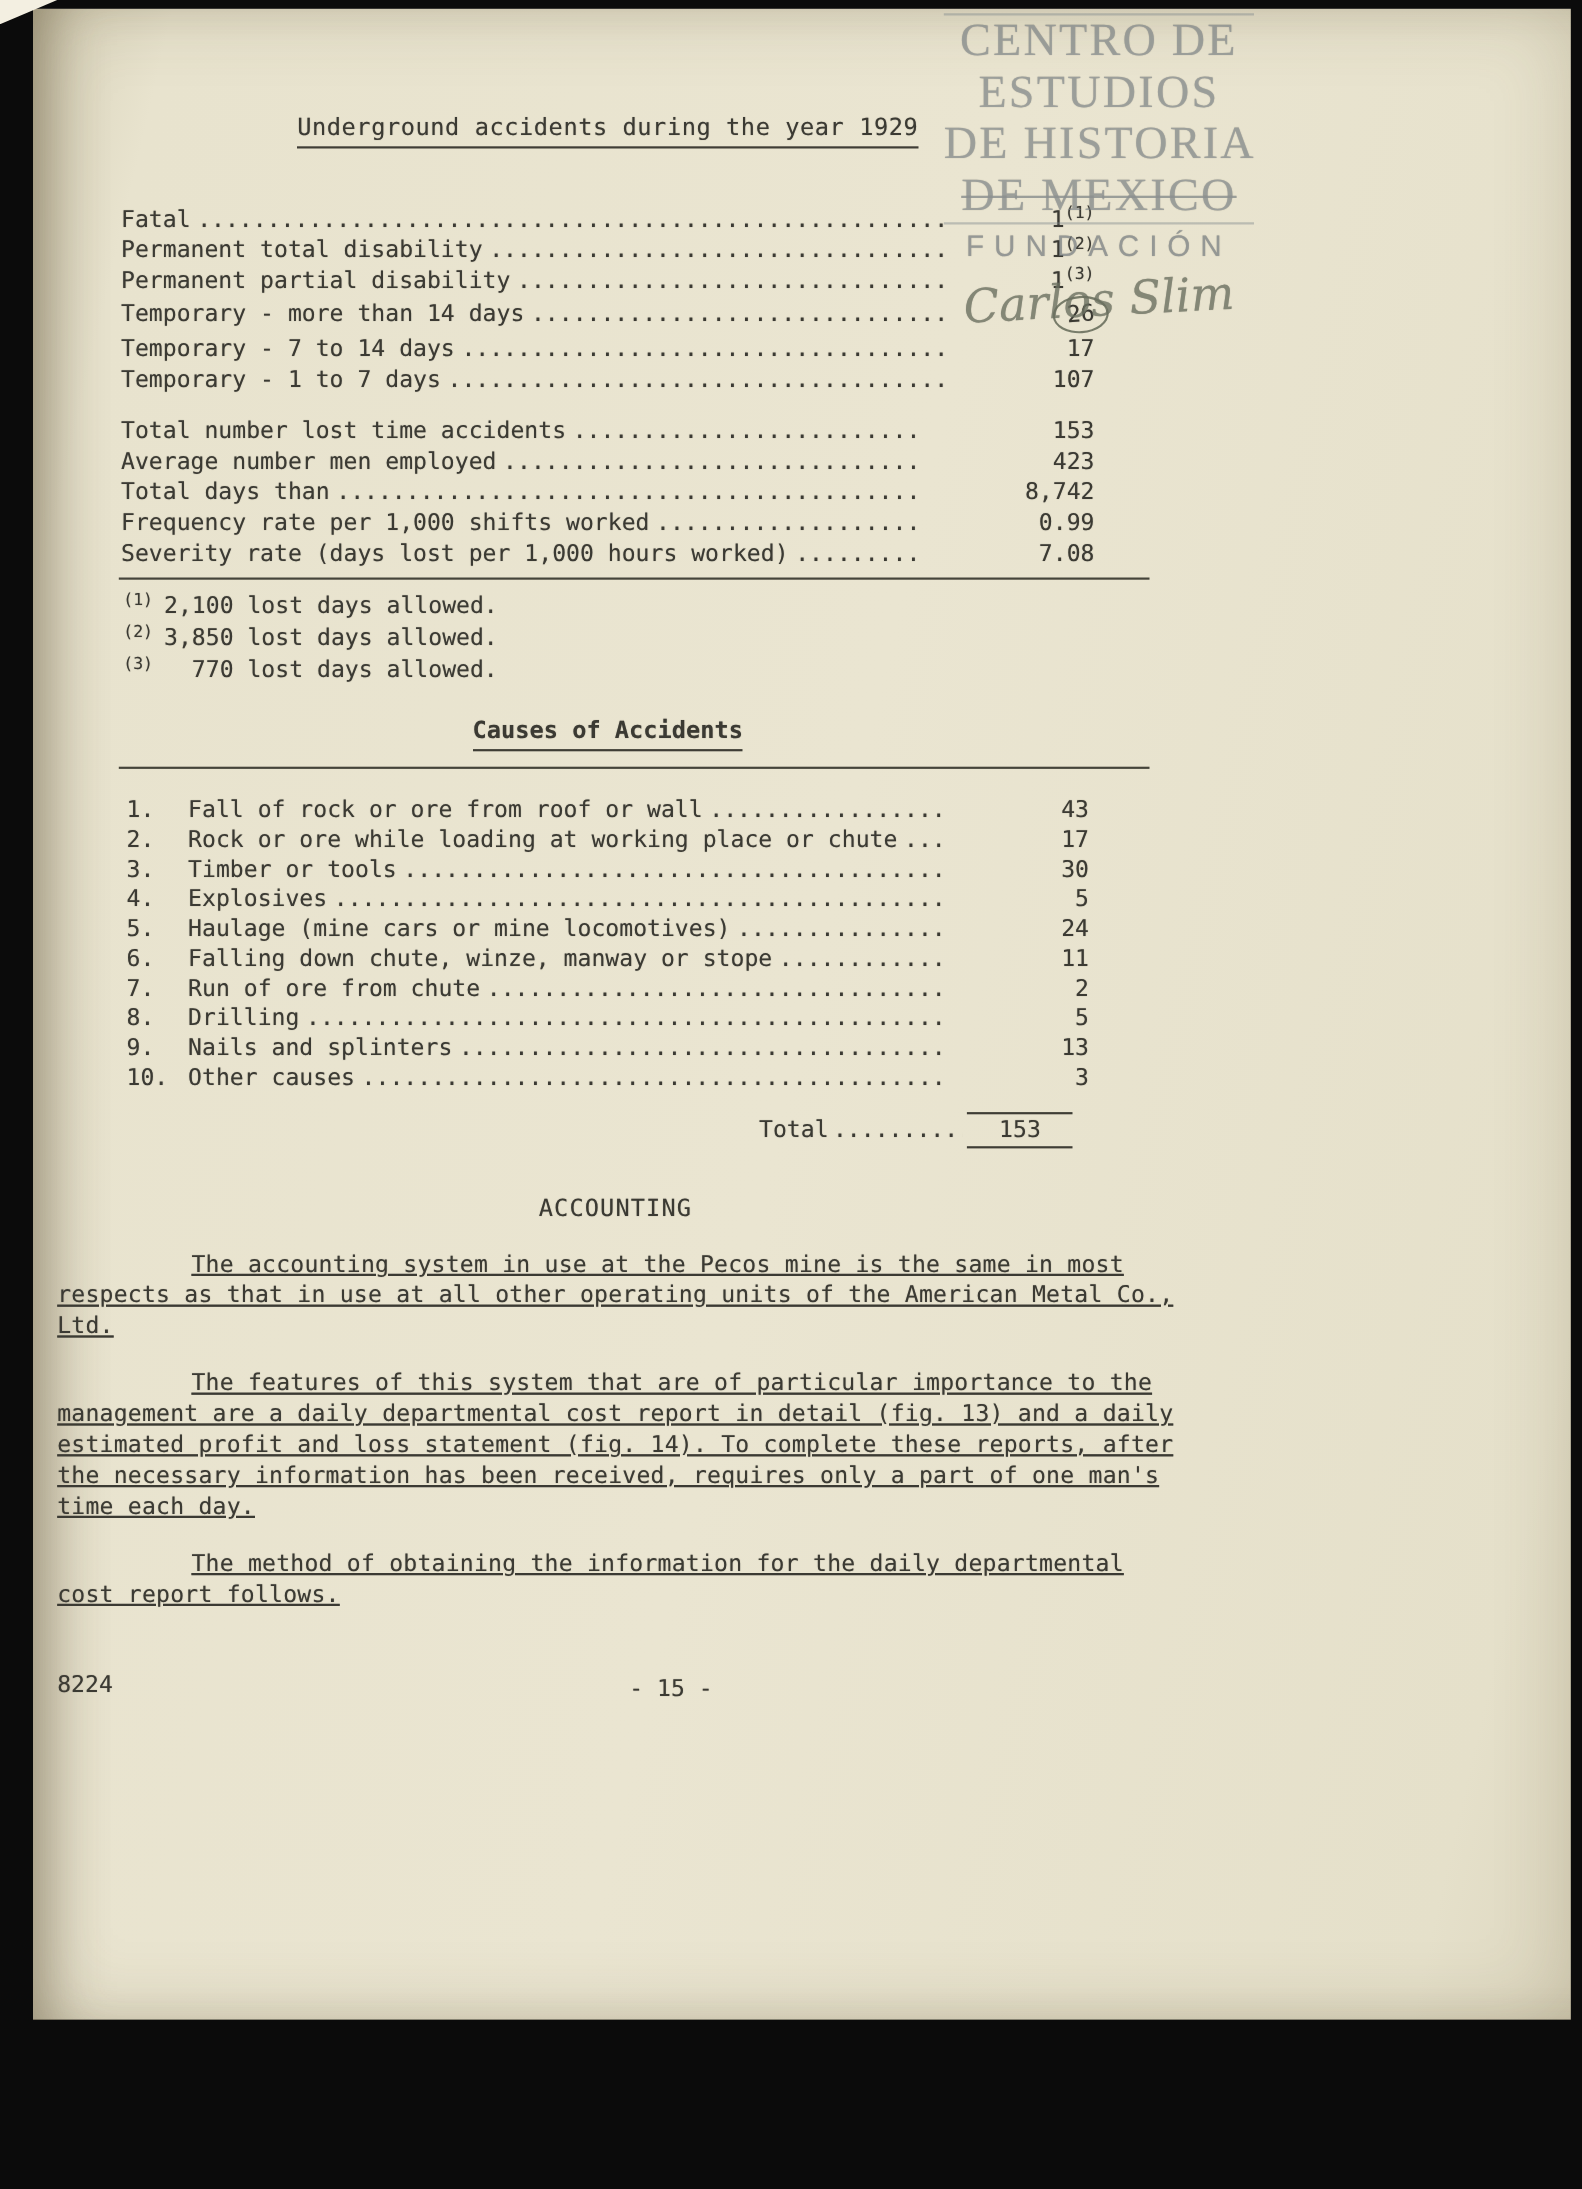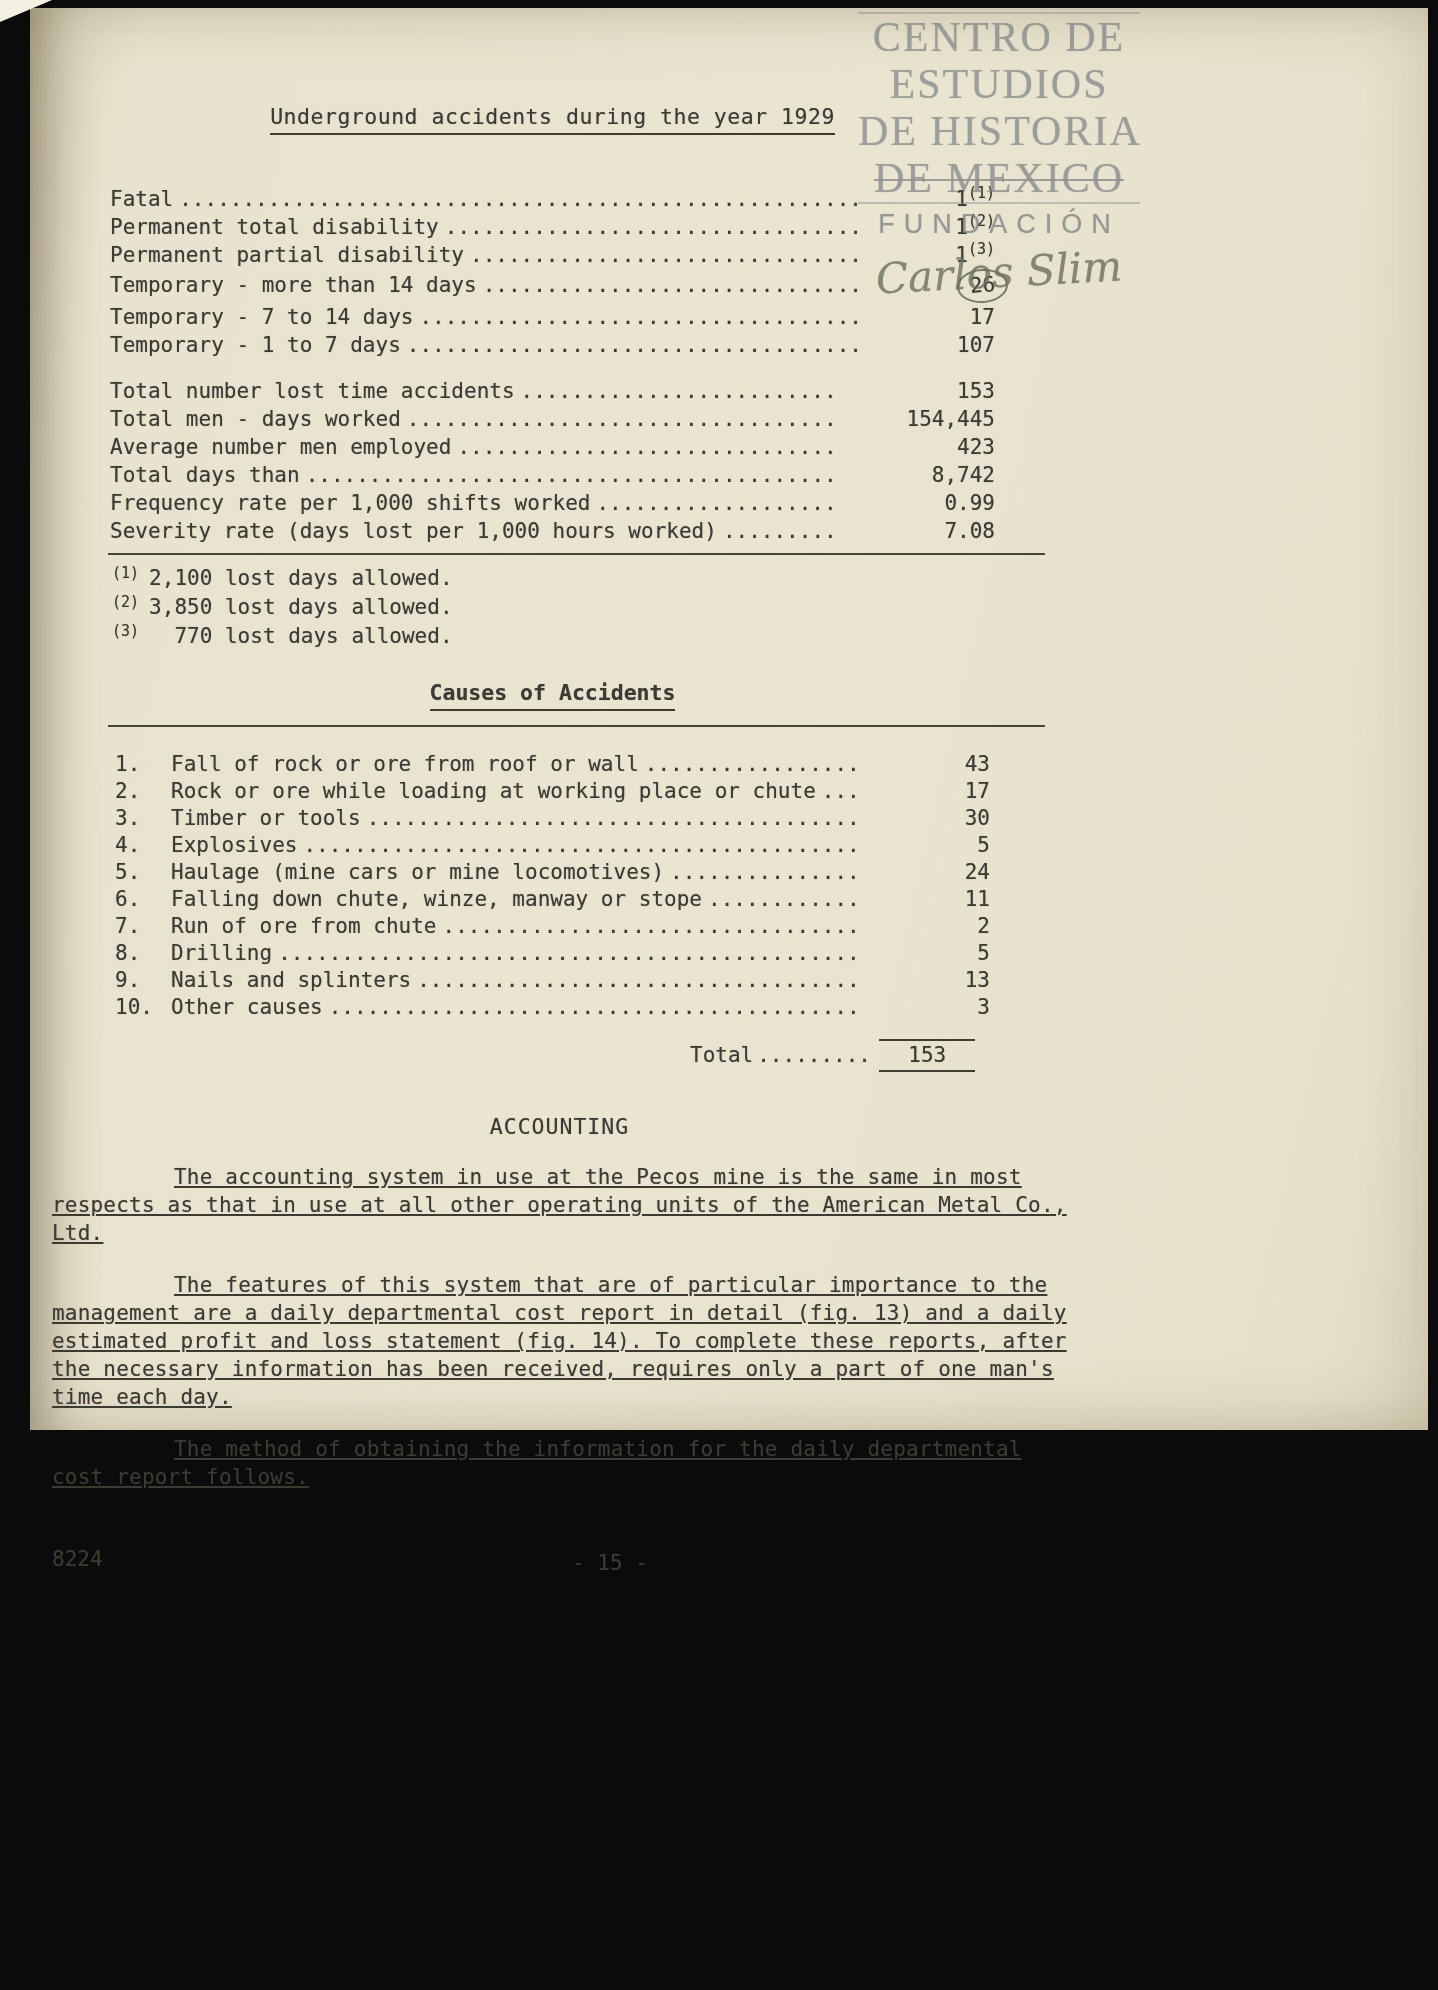--- a/index.html
+++ b/index.html
@@ -3,21 +3,21 @@
 <meta charset="utf-8">
 <style>
   * { margin:0; padding:0; box-sizing:border-box; }
   html,body { width:1438px; height:1990px; background:#0b0b0b; }
   body { font-family:"DejaVu Sans Mono", monospace; overflow:hidden; }
 
   .scan { position:relative; width:1438px; height:1990px; background:#0b0b0b; overflow:hidden; }
   .corner-notch { position:absolute; left:0; top:0; width:52px; height:22px;
     background:#f3efe1; clip-path:polygon(0 0,100% 0,0 100%); z-index:3; }
 
-  .paper { position:absolute; left:30px; top:8px; width:1398px; height:1422px;
+  .paper { position:absolute; left:30px; top:8px; width:1398px; height:1828px;
     background:linear-gradient(103deg,#d9d3bb 0%, #e8e3ce 7%, #eae5d1 50%, #e5e0ca 92%, #ddd7c0 100%);
     box-shadow: inset 42px 0 55px -32px rgba(70,58,30,.45), inset 0 0 70px rgba(95,82,45,.22);
     color:#3b3a33; }
 
   .ink { text-shadow:0 0 1px rgba(59,58,51,.45); }
 
   
   .watermark { position:absolute; top:4px; right:288px; width:282px; text-align:center;
     z-index:2; pointer-events:none; opacity:.8; }
   .wm-line { font-family:"Liberation Serif", serif; font-size:42px; line-height:47px;
@@ -134,25 +134,20 @@
       </div>
     </div>
 
     <div class="col stats2">
       <div class="row">
         <span class="lbl">Total number lost time accidents</span>
         <span class="leader"></span>
         <span class="val val-wide">153</span>
       </div>
       <div class="row">
-        <span class="lbl">Total men - days worked</span>
-        <span class="leader"></span>
-        <span class="val val-wide">154,445</span>
-      </div>
-      <div class="row">
         <span class="lbl">Average number men employed</span>
         <span class="leader"></span>
         <span class="val val-wide">423</span>
       </div>
       <div class="row">
         <span class="lbl">Total days than</span>
         <span class="leader"></span>
         <span class="val val-wide">8,742</span>
       </div>
       <div class="row">

